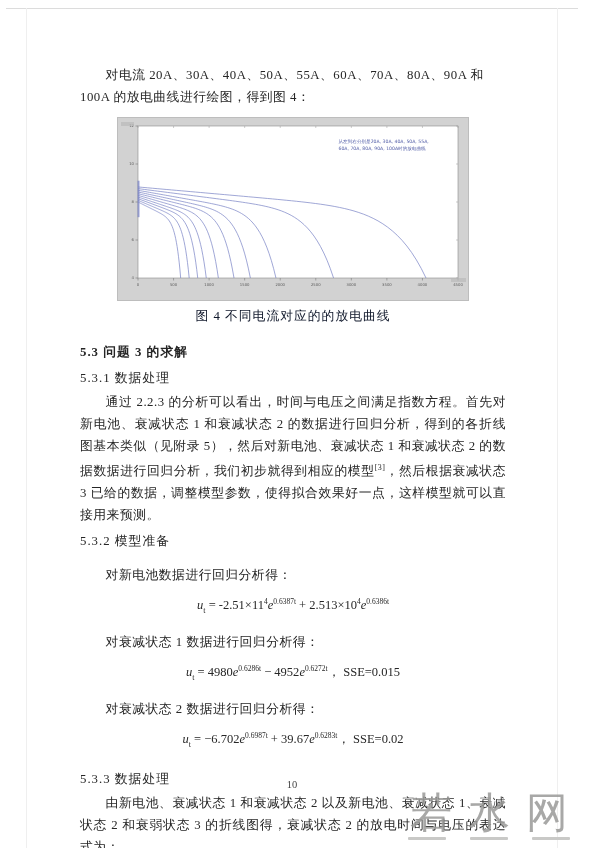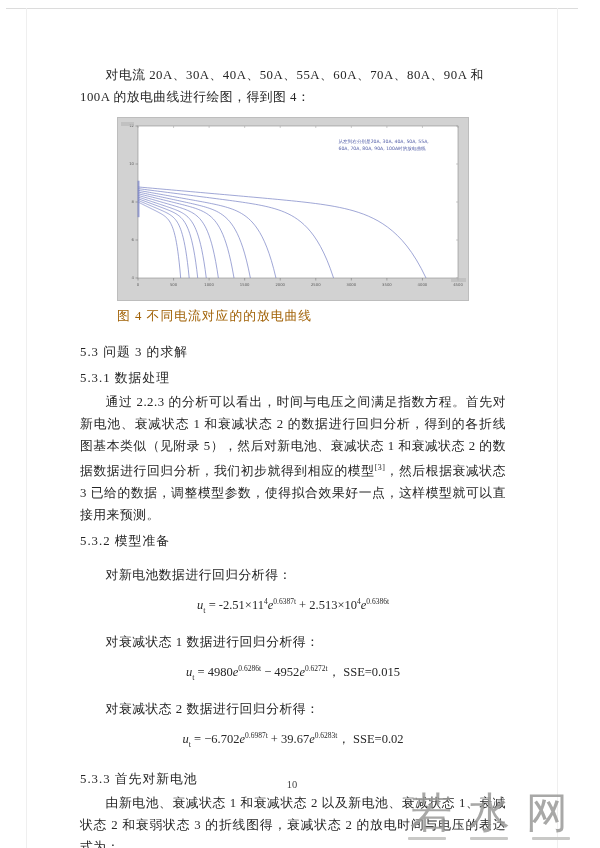--- a/index.html
+++ b/index.html
@@ -29,26 +29,26 @@
   .chart-box {
     position:relative; width:350px; height:182px;
     background:#d2d2d2; border:1px solid #bdbdbd;
   }
   .chart-annotation {
     position:absolute; left:63%; top:11%; width:29%;
     font-size:4.6px; line-height:1.6; color:#5560a8;
     font-family:"DejaVu Sans",sans-serif; text-align:left;
   }
   .fig-caption {
-    margin-top:7px; font-size:12.8px;
-    letter-spacing:1px; color:#a16207;
+    text-align:center; margin-top:7px; font-size:12.8px;
+    letter-spacing:1px; color:#0f172a;
   }
 
   
-  .h-53  { font-weight:normal; margin:16px 0 4px 0; line-height:22px; letter-spacing:1px; }
+  .h-53  { font-weight:bold; margin:16px 0 4px 0; line-height:22px; letter-spacing:1px; }
   .h-sub { font-weight:normal; margin:2px 0 2px 0; line-height:22px; letter-spacing:1px;font-family:Liberation Serif, serif; }
 
   
   .eq-line { text-align:center; line-height:20px; margin:6px 0 10px 0; font-size:12.5px; }
   .eq-line .it { font-style:italic; }
   .eq-line sub { font-size:8px; }
   .eq-line sup { font-size:7.5px; }
   .para-seg sup { font-size:8px; }
 
   .page-number {
@@ -161,21 +161,21 @@
 
     <p class="body-text" style="margin-top:12px">对新电池数据进行回归分析得：</p>
     <div class="eq-line"><span class="it">u</span><sub>t</sub><span> = -2.51×11</span><sup>4</sup><span class="it">e</span><sup>0.6387t</sup><span> + 2.513×10</span><sup>4</sup><span class="it">e</span><sup>0.6386t</sup></div>
 
     <p class="body-text" style="margin-top:8px">对衰减状态 1 数据进行回归分析得：</p>
     <div class="eq-line"><span class="it">u</span><sub>t</sub><span> = 4980</span><span class="it">e</span><sup>0.6286t</sup><span> − 4952</span><span class="it">e</span><sup>0.6272t</sup><span>，  SSE=0.015</span></div>
 
     <p class="body-text" style="margin-top:8px">对衰减状态 2 数据进行回归分析得：</p>
     <div class="eq-line"><span class="it">u</span><sub>t</sub><span> = −6.702</span><span class="it">e</span><sup>0.6987t</sup><span> + 39.67</span><span class="it">e</span><sup>0.6283t</sup><span>，  SSE=0.02</span></div>
 
-    <div class="h-sub" style="margin-top:14px">5.3.3 首先对新电池</div>
+    <div class="h-sub" style="margin-top:14px">5.3.3 数据处理</div>
 
     <p class="body-text para-seg"><span>由新电池、衰减状态 1 和衰减状态 2 以及新电池、衰减状态 1、衰减状态 2 和衰弱状态 3 的折线图得，衰减状态 2 的放电时间与电压的表达式为：</span></p>
 
     <div class="eq-line" style="margin-top:12px"><span class="it">u</span><sub>t</sub><span> = </span><span class="it">me</span><sup>nt</sup><span> + </span><span class="it">ke</span><sup>qt</sup></div>
 
   </div>
 
   <div class="page-number">10</div>
 
   <div class="watermark">

